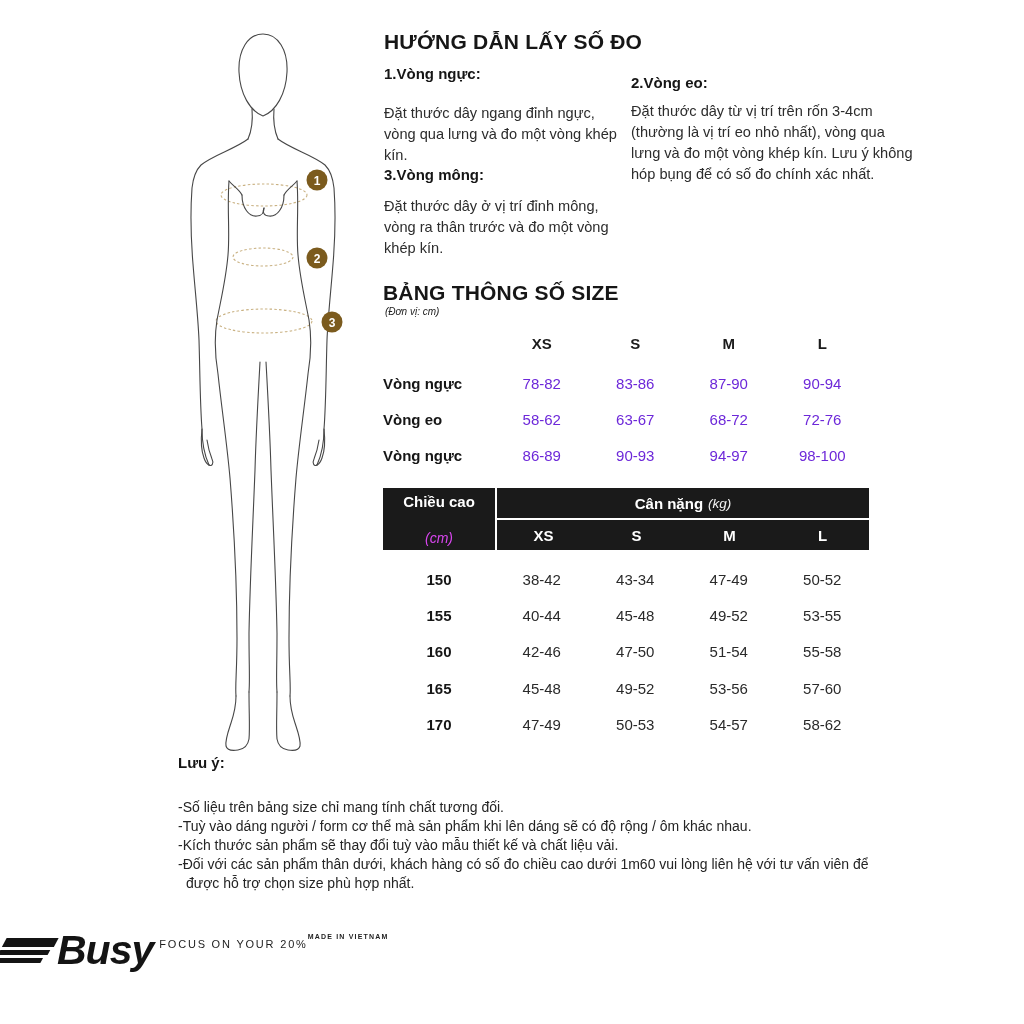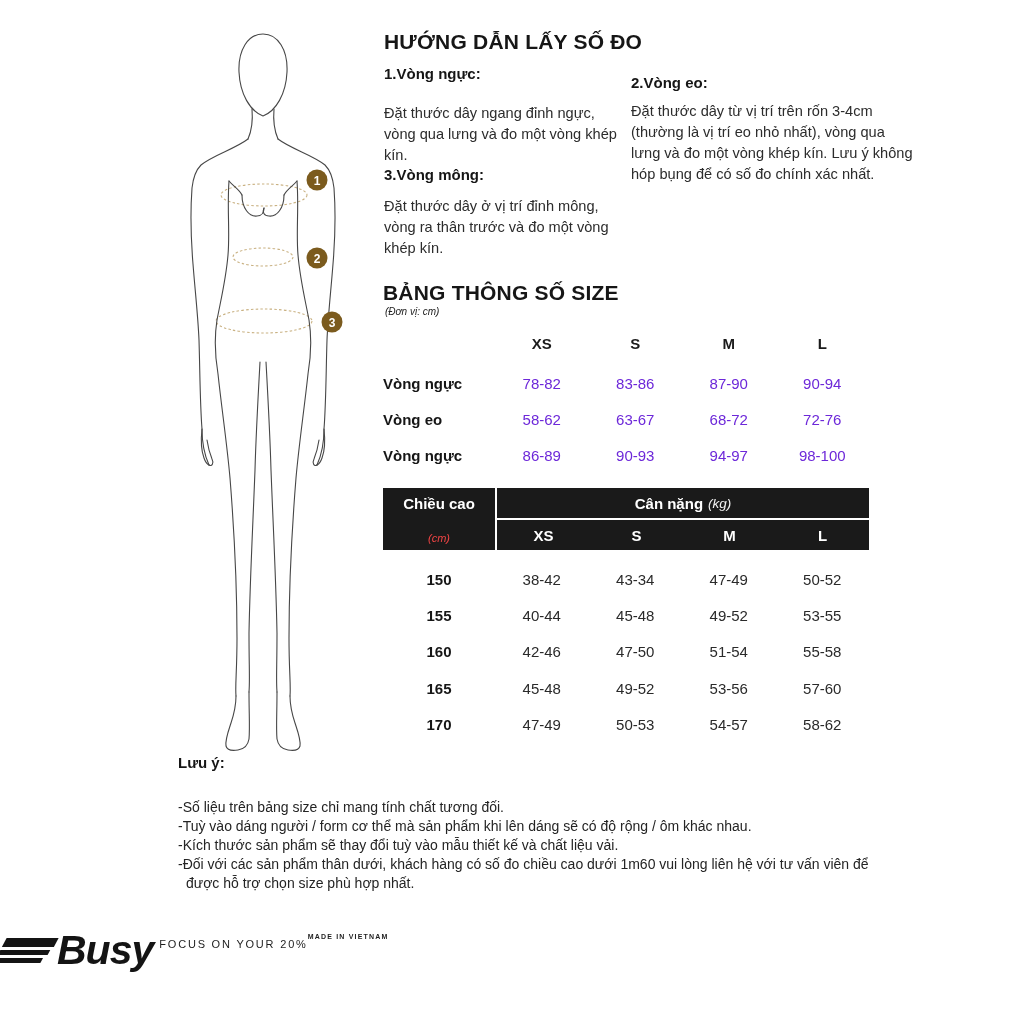--- a/index.html
+++ b/index.html
@@ -28,21 +28,21 @@
   .t1 .c { display:flex; align-items:center; justify-content:center; font-size:15px; color:#6d28d9; }
   .t1 .colh { font-weight:600; color:#1b1b1b; }
   .t1 .lab { justify-content:flex-start; font-weight:700; color:#161616; }
 
   
   .wt-head { position:absolute; left:383px; top:488px; width:486px; height:62px;
              display:grid; grid-template-columns:112px 1fr; column-gap:2px; }
   .wt-corner { background:#1a1a1a; color:#fff; display:flex; flex-direction:column;
                align-items:center; justify-content:center; gap:20px; }
   .wt-corner .tt { font-size:15px; font-weight:700; }
-  .wt-corner .uu { font-size:11px; font-style:italic; color:#ef4444; }
+  .wt-corner .uu { font-size:14px; font-style:italic; color:#d946ef; }
   .wt-right { display:grid; grid-template-rows:1fr 1fr; row-gap:2px; }
   .wt-span { background:#1a1a1a; color:#fff; display:flex; align-items:center; justify-content:center; gap:5px; }
   .wt-span .b { font-size:15px; font-weight:700; }
   .wt-span .i { font-size:13.5px; font-style:italic; color:#f2f2f2; }
   .wt-cols { background:#1a1a1a; display:grid; grid-template-columns:repeat(4,1fr); }
   .wt-cols .c { color:#fff; display:flex; align-items:center; justify-content:center;
                 font-size:15px; font-weight:600; }
   .wt-body { position:absolute; left:383px; top:561px; width:486px; display:grid;
              grid-template-columns:112px repeat(4,1fr); grid-auto-rows:36.4px; }
   .wt-body .c { display:flex; align-items:center; justify-content:center; font-size:15px; color:#2a2a2a; }

